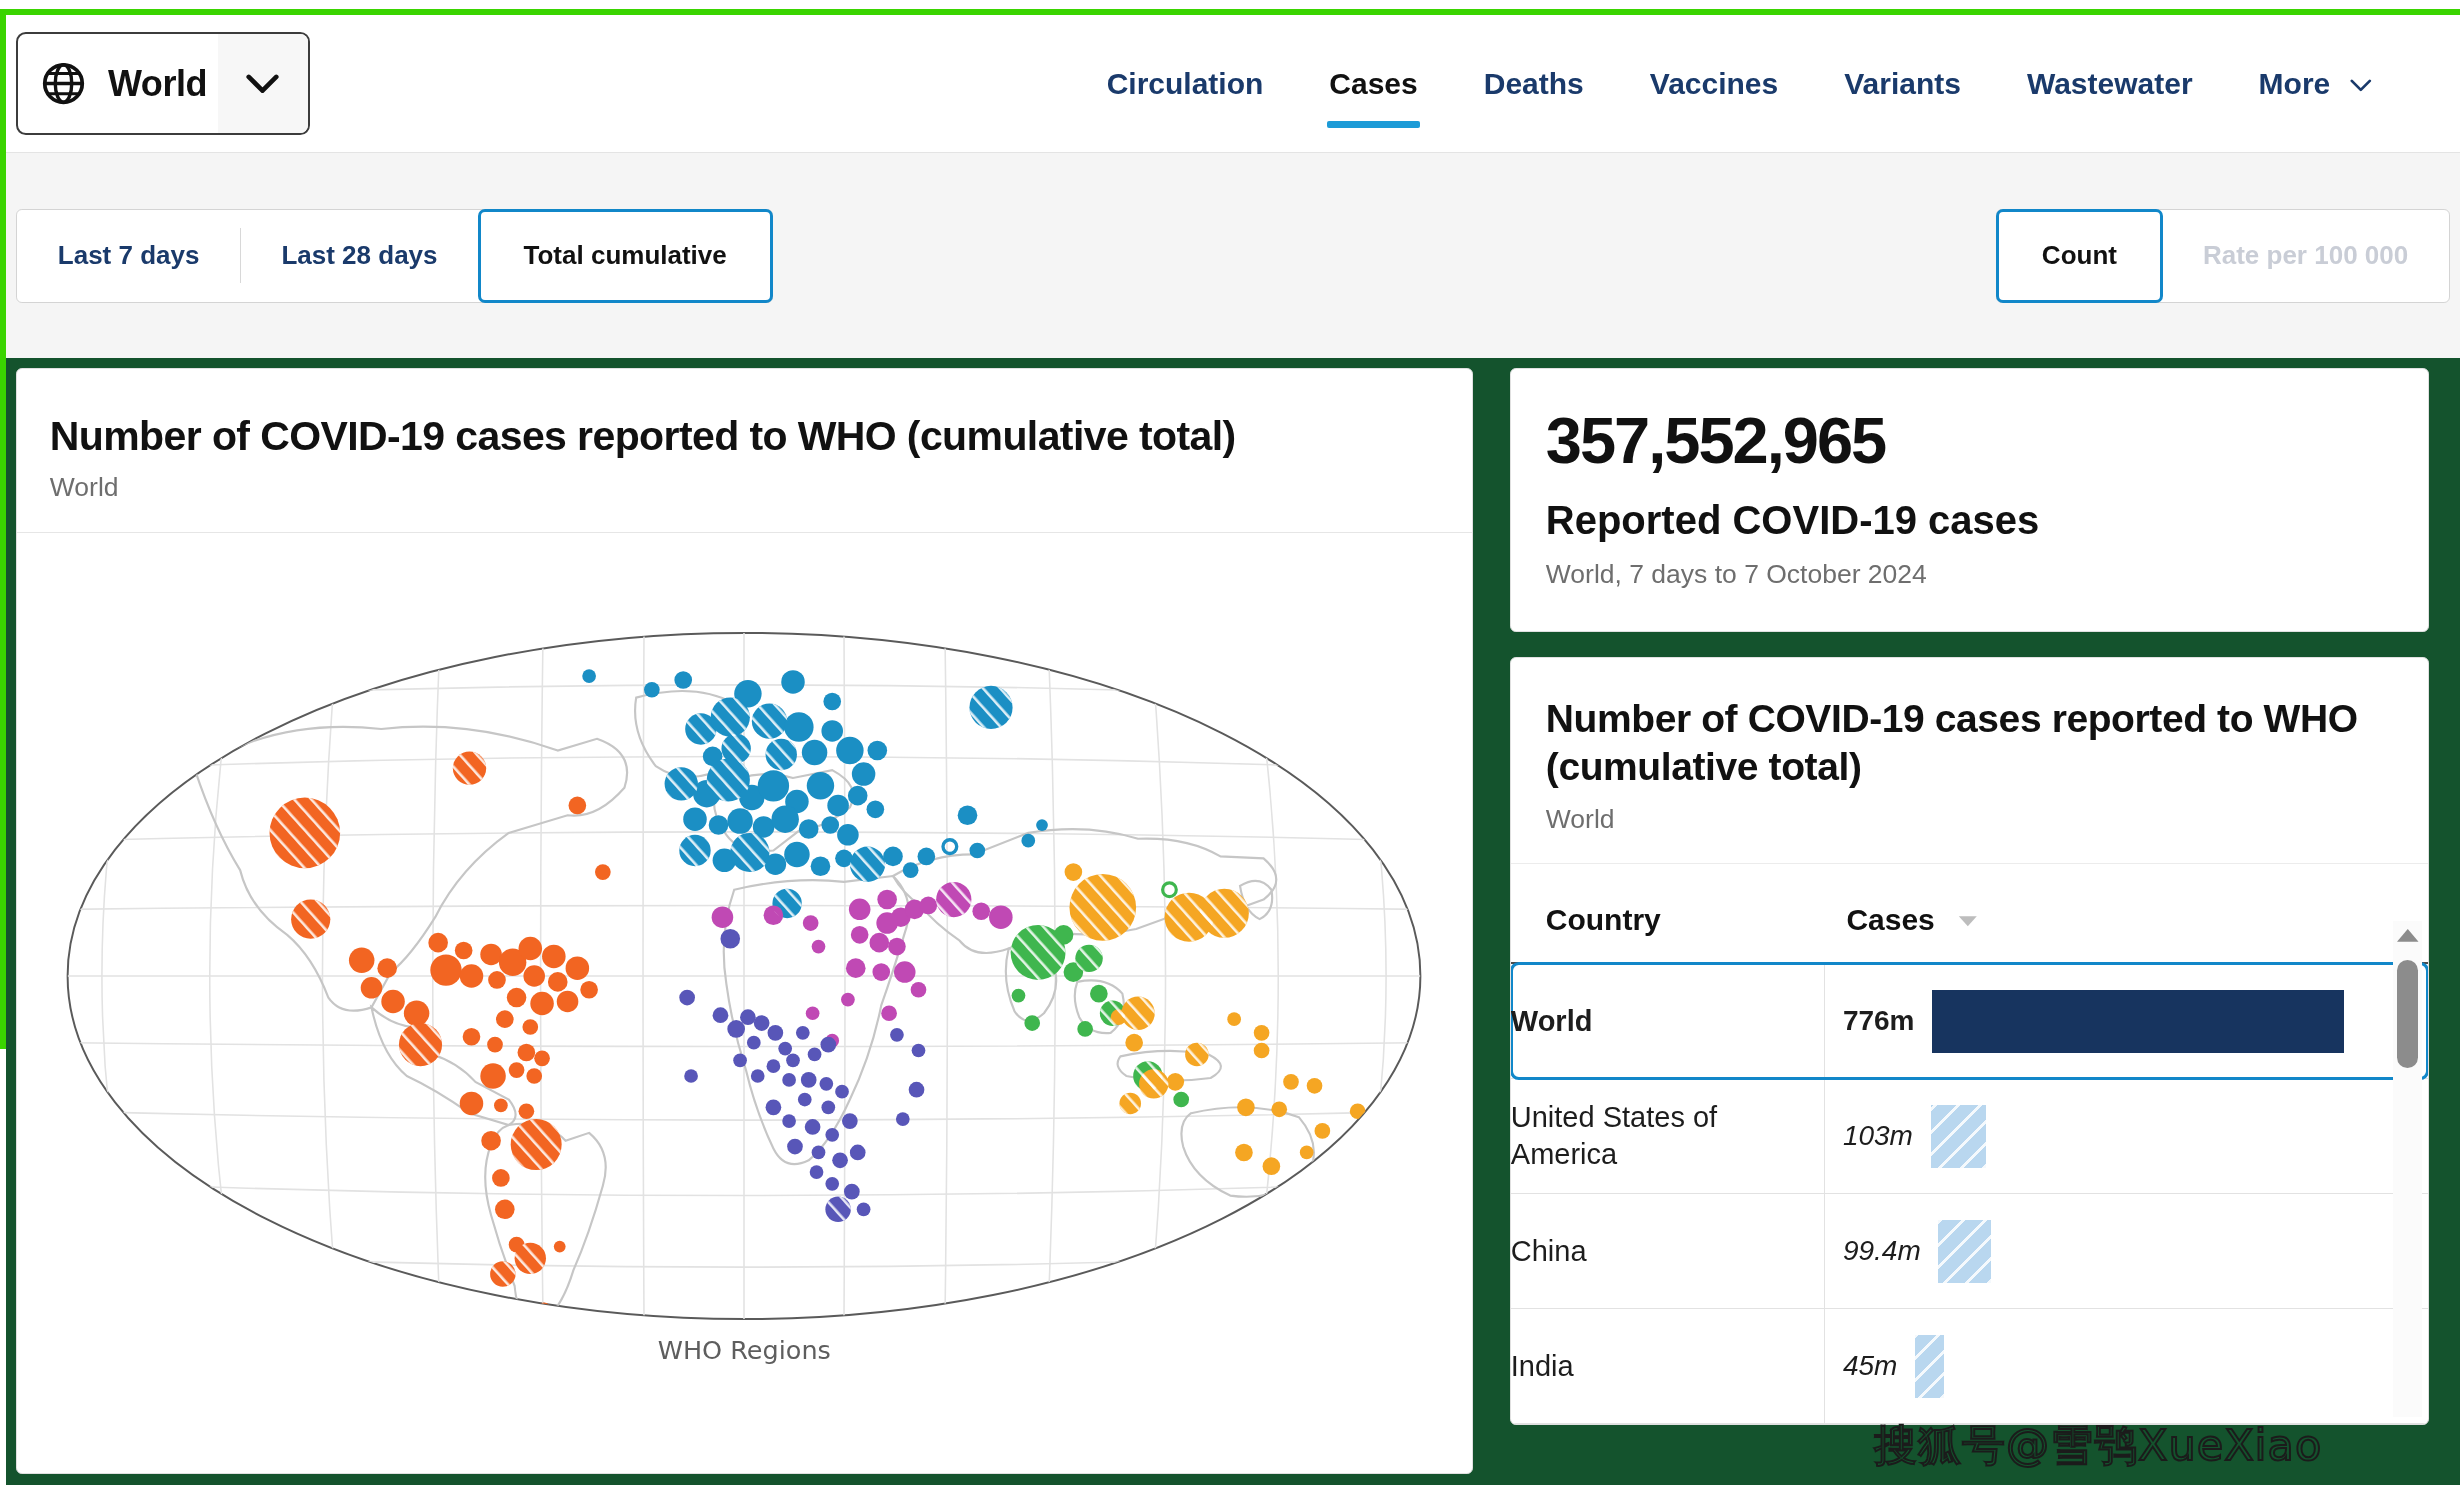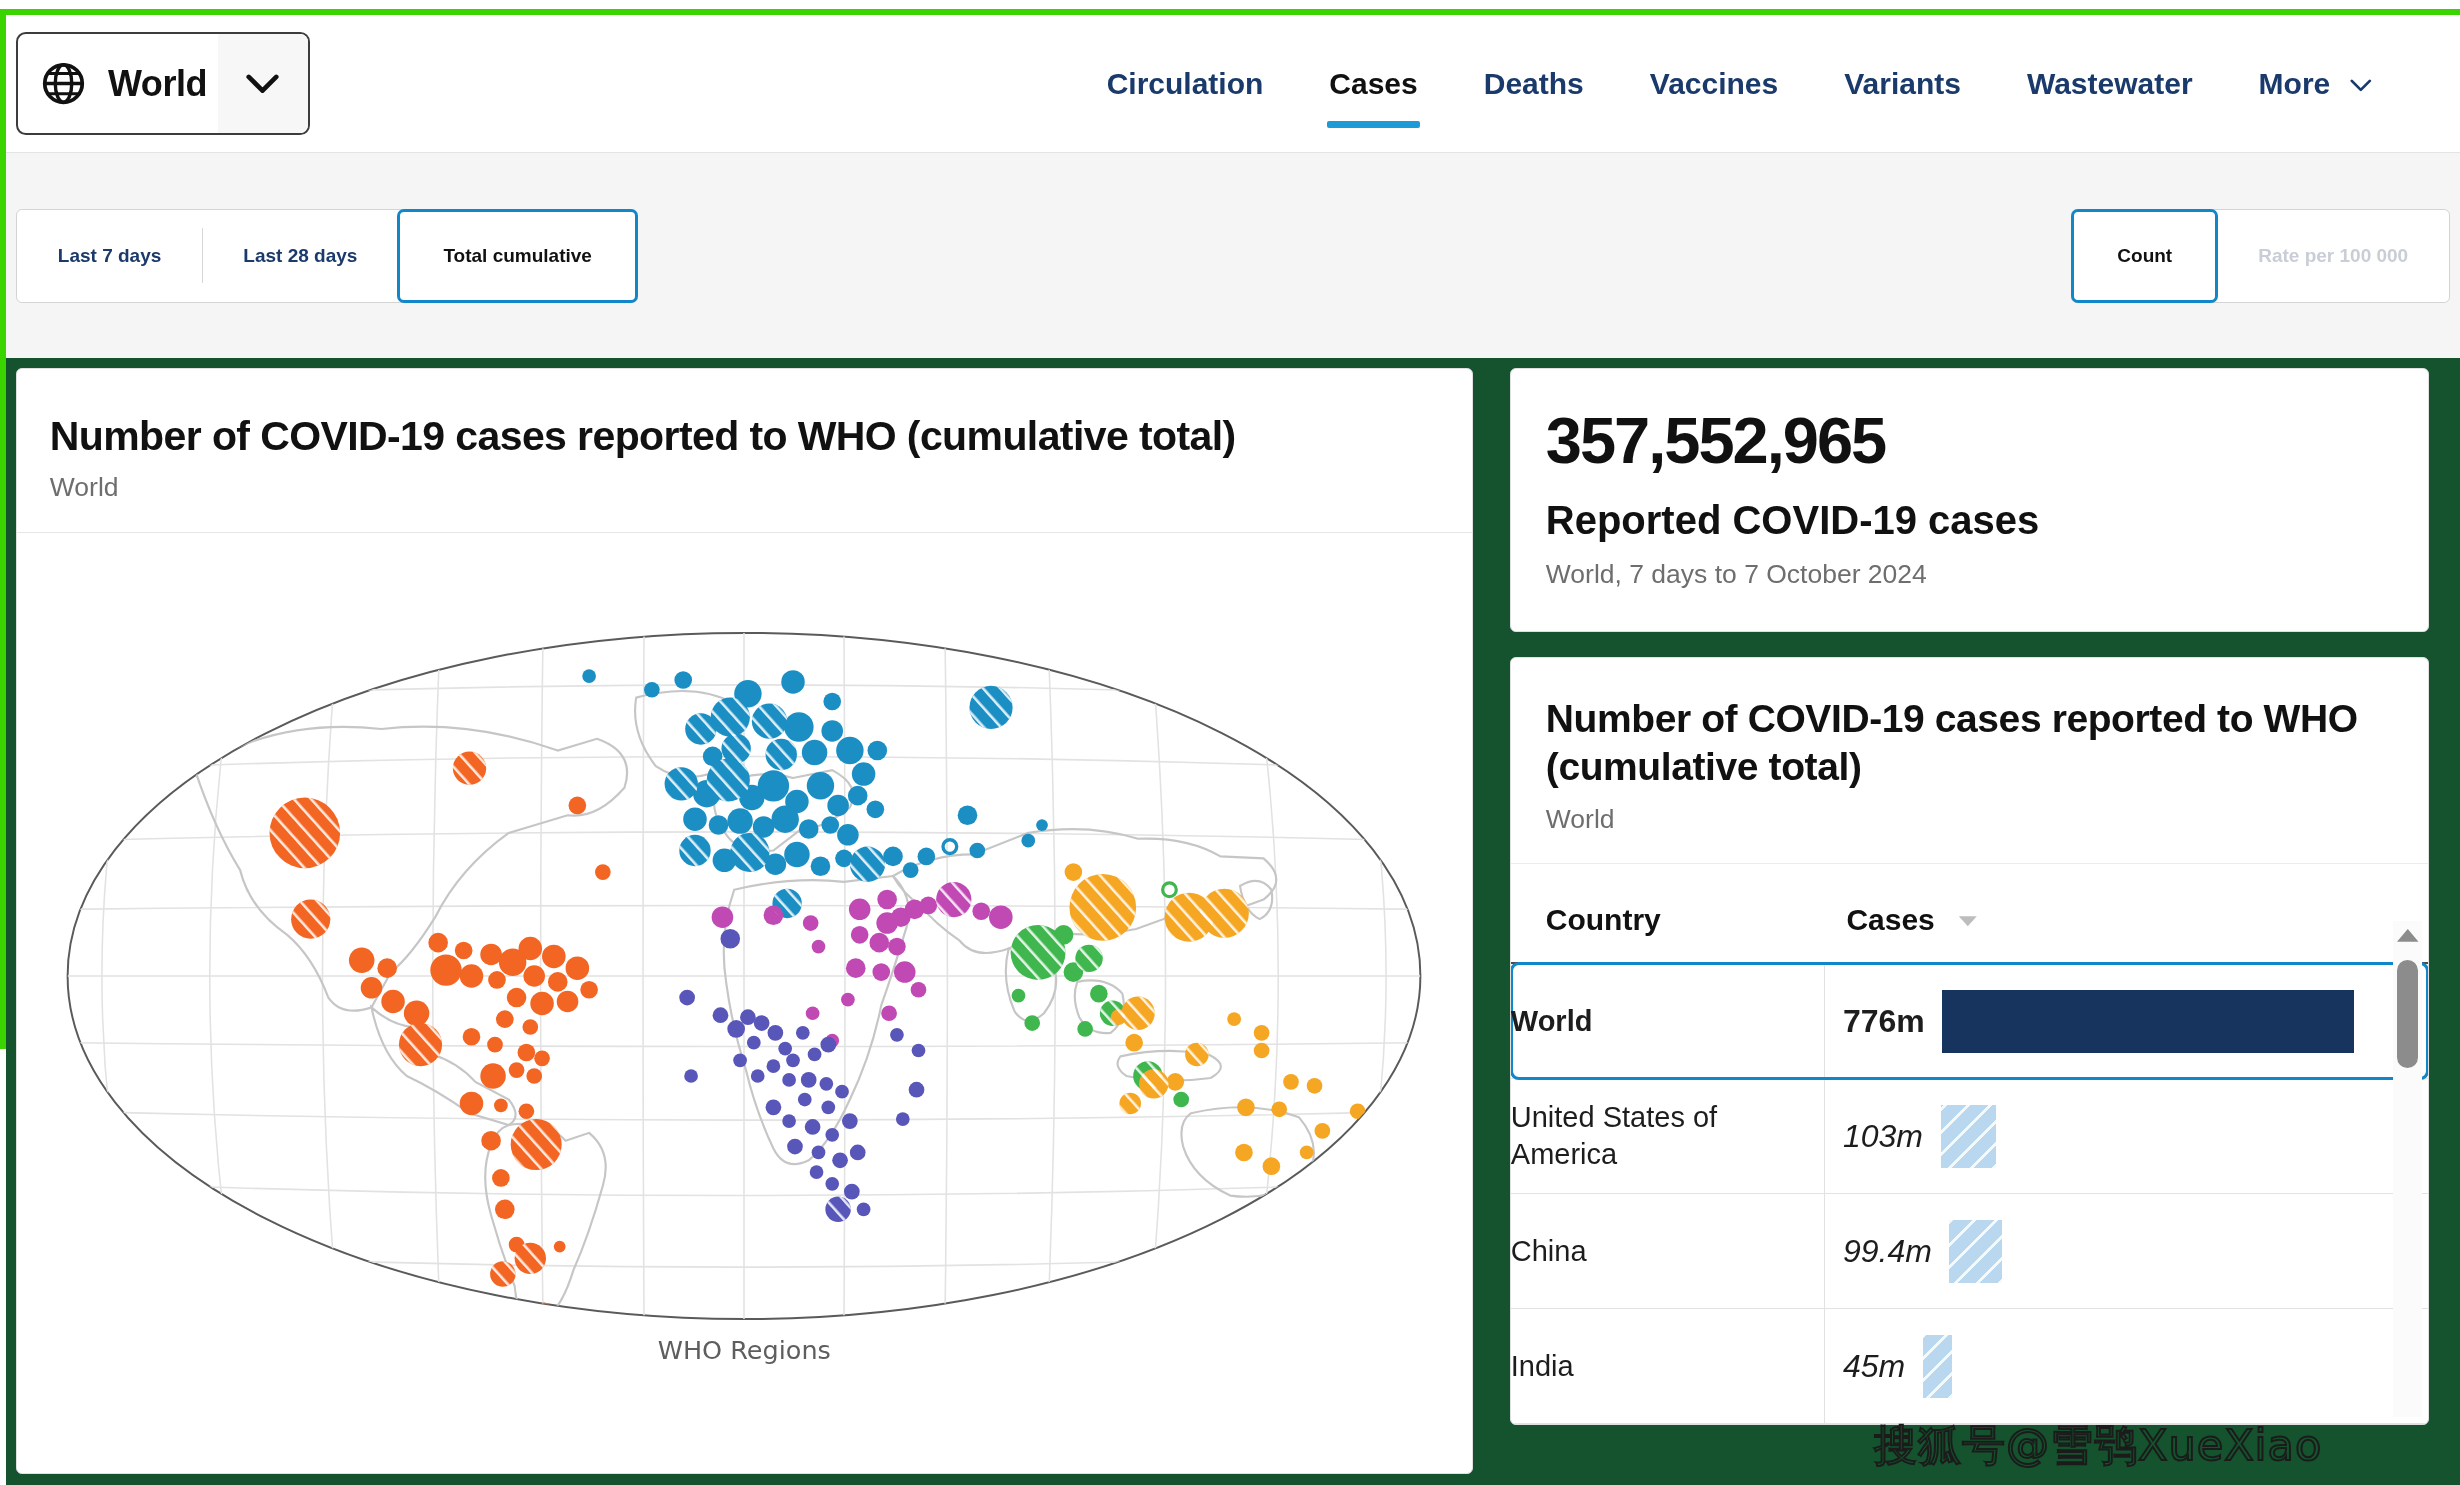--- a/index.html
+++ b/index.html
@@ -83,21 +83,21 @@
     margin-left: 9.8px;
     display: flex;
     border: 1px solid #d4d4d4;
     border-radius: 5.9px;
     background: #ffffff;
     height: 94px;
   }
   .seg {
     display: flex; align-items: center; justify-content: flex-end;
     padding: 0 41px;
-    font-size: 19px; font-weight: 700; color: #1a3a6b;
+    font-size: 26px; font-weight: 700; color: #1a3a6b;
     cursor: pointer;
     position: relative;
     white-space: nowrap;
   }
   .seg + .seg::before {
     content: "";
     position: absolute; left: 0; top: 18.6px; bottom: 18.6px;
     width: 1px; background: #d8d8d8;
   }
   .seg.selected {
@@ -169,21 +169,21 @@
     text-align: left; font-size: 30px; font-weight: 700; color: #111;
     padding: 25.5px 0 25.5px 21.6px;
   }
   .tbl th.c-country { width: 314px; padding-left: 35px; }
   .sort-caret { display: inline-block; margin-left: 13.7px; width: 21.6px; height: 13.7px; vertical-align: 2px; }
   .tbl thead tr { border-bottom: 2.9px solid #4c4c4c; }
   .tbl td { padding: 0; vertical-align: middle; }
   .tbl tbody tr { border-bottom: 1px solid #e2e2e2; }
   .cell-country { font-size: 29px; color: #1d1d1d; padding: 29px 17.6px 29px 35px; line-height: 1.3; }
   .cell-value { display: flex; align-items: center; gap: 17.6px; padding: 25.5px 27.4px 25.5px 17.6px; }
-  .val-text { font-size: 32px; color: #1d1d1d; font-style: italic; white-space: nowrap; }
+  .val-text { font-size: 28px; color: #1d1d1d; font-style: italic; white-space: nowrap; }
   .val-text.lead { font-style: normal; font-weight: 700; }
   .bar { height: 63px; }
   .bar.solid { background: #17345f; }
   .bar.hatch {
     background-color: #b9d7ef;
     background-image: repeating-linear-gradient(-45deg,
       rgba(255,255,255,.85) 0 2.9px, rgba(255,255,255,0) 2.9px 15.7px);
   }
   tr.row-selected td { position: relative; }
   tr.row-selected {

